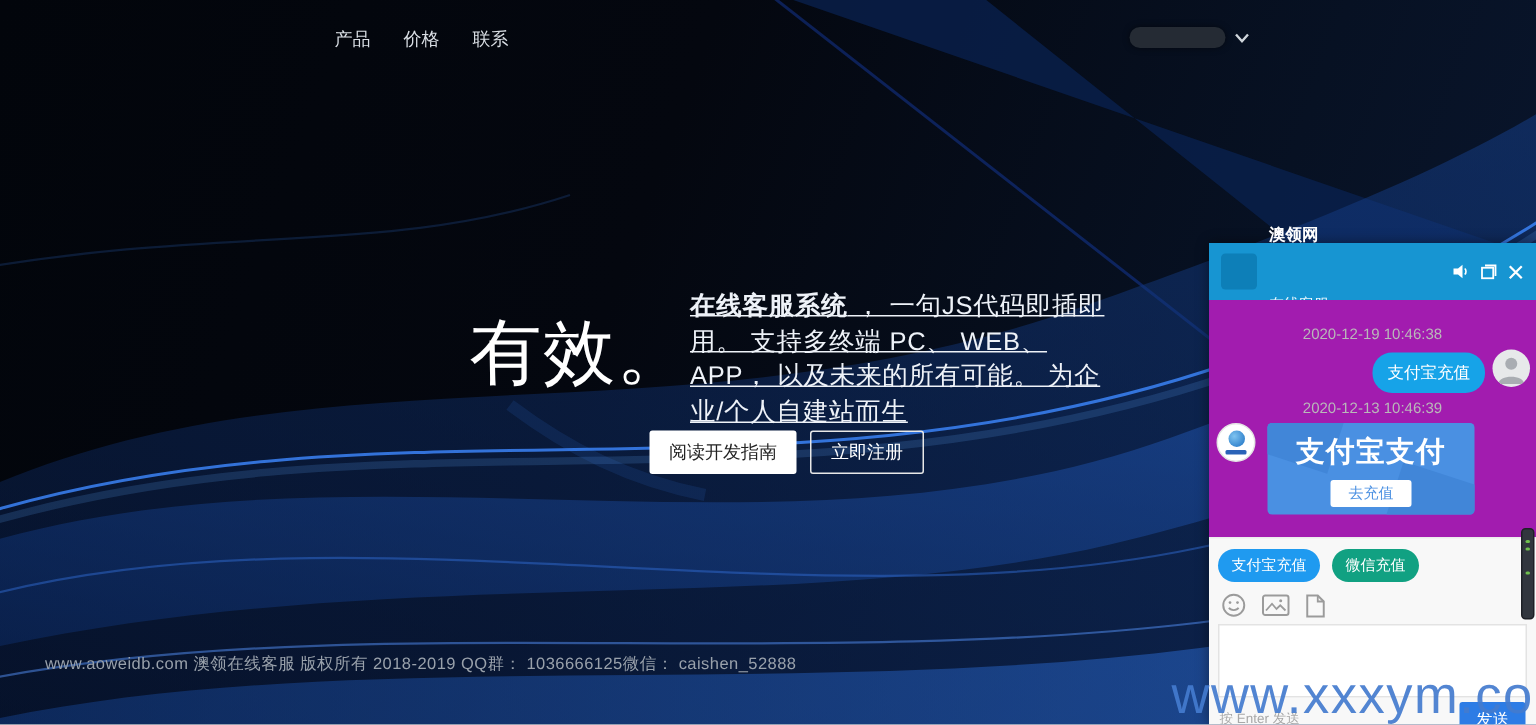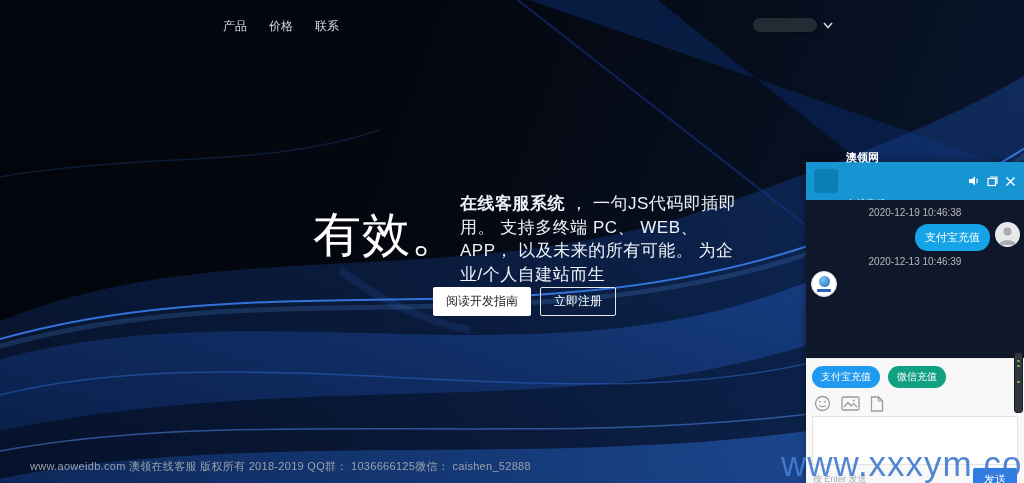--- a/index.html
+++ b/index.html
@@ -12,45 +12,45 @@
   
   .topnav { position:absolute; top:18px; left:199px; z-index:5; display:flex; gap:22px;margin-left:24px; }
   .topnav span { color:#d9dee4; font-size:12px; cursor:pointer; }
   .account { position:absolute; top:18px; left:753px; z-index:5; display:flex; align-items:center; gap:6px; cursor:pointer; }
   .account .pill { width:64px; height:14px; border-radius:7px; background:#252b34; box-shadow:0 0 4px rgba(0,0,0,.5); }
   .account svg { display:block; }
 
   
   .hero-title { position:absolute; left:313px; top:203px; z-index:5; color:#fff; font-size:48px; font-weight:300; letter-spacing:1px; }
   .hero-desc { position:absolute; left:460px; top:192px; width:292px; z-index:5; color:#eef2f8;
-               font-size:17px; line-height:23.5px; letter-spacing:.5px; }
+               font-size:17px; line-height:23.5px; letter-spacing:.5px;text-decoration:underline; }
   .hero-desc b { font-weight:bold; }
   .hero-btns { position:absolute; left:433px; top:287px; z-index:5; display:flex; gap:9px; }
   .btn-guide { background:#fff; color:#222; border:none; font-size:12px; padding:6px 13px; border-radius:2px; cursor:pointer; font-family:inherit;text-align:center; }
   .btn-register { background:transparent; color:#fff; border:1px solid #e8e8e8; font-size:12px; padding:5px 13px; border-radius:2px; cursor:pointer; font-family:inherit; }
 
   
-  .copyright { position:absolute; left:30px; top:459px; z-index:5; color:#99a1ab; font-size:11px; letter-spacing:.3px; }
+  .copyright { position:absolute; left:30px; top:435px; z-index:5; color:#99a1ab; font-size:11px; letter-spacing:.3px; }
 
   
   .watermark { position:absolute; left:781px; top:444px; z-index:60; color:rgba(67,123,206,.92);
                font-size:35px; letter-spacing:1px; white-space:nowrap; pointer-events:none; }
 
   
   .chat { position:absolute; left:806px; top:162px; width:218px; height:321px; z-index:10;
           display:flex; flex-direction:column; background:#fbfbfb; box-shadow:0 0 8px rgba(0,0,0,.45); }
   .chat-header { height:38px; background:#1795d2; display:flex; align-items:center; padding:16px 8px; flex:none;justify-content:space-between; }
   .chat-avatar { width:24px; height:24px; border-radius:3px; background:#0d7fb8; margin-right:8px; flex:none; }
   .chat-titles { flex:1; line-height:1.25; }
   .chat-title { color:#fff; font-size:11px; font-weight:bold; }
   .chat-subtitle { color:#eaf6fd; font-size:10px;margin-top:33px; }
   .chat-hicons { display:flex; align-items:center; gap:7px; }
   .chat-hicons span { display:flex; cursor:pointer; }
 
-  .chat-msgs { height:158px; background:#0f172a; overflow:hidden; flex:none; padding-top:2px; }
+  .chat-msgs { height:158px; background:#a21caf; overflow:hidden; flex:none; padding-top:13px; }
   .ts { text-align:center; color:#b9b9b9; font-size:10px; margin:5px 0 4px; }
   .row-user { display:flex; justify-content:flex-end; align-items:flex-start; padding-right:4px; gap:5px; }
   .bubble-user { background:#16a3e8; color:#fff; font-size:11px; padding:6px 10px; border-radius:13px; margin-top:2px; position:relative; }
   .bubble-user:after { content:""; position:absolute; right:-4px; top:9px; border:5px solid transparent; border-left-color:#16a3e8; }
   .avatar-user { width:25px; height:25px; border-radius:50%; background:#e7e9ea; overflow:hidden; flex:none; }
   .row-agent { display:flex; align-items:flex-start; padding-left:5px; gap:8px; }
   .avatar-agent { width:26px; height:26px; border-radius:50%; background:#fff; border:1px solid #e4e4e4;
                   display:flex; flex-direction:column; align-items:center; justify-content:center; flex:none; }
   .avatar-agent .dot { width:11px; height:11px; border-radius:50%; background:radial-gradient(circle at 35% 35%,#7ec3f0,#1b6fc2); }
   .avatar-agent .bar { width:14px; height:3px; margin-top:2px; background:#2a63b8; border-radius:1px; }
@@ -176,20 +176,24 @@
               <path d="M4 23 C4 16.5 21 16.5 21 23 Z" fill="#a9adb2"></path>
             </svg>
         </div>
       </div>
       <div class="ts">2020-12-13 10:46:39</div>
       <div class="row-agent">
         <div class="avatar-agent">
           <div class="dot"></div>
           <div class="bar"></div>
         </div>
+        <div class="pay-card">
+          <div class="pay-card-title">支付宝支付</div>
+          <button class="pay-card-btn">去充值</button>
+        </div>
       </div>
     </div>
 
     <div class="chat-footer">
       <div class="quick-row">
         <button class="qpill blue">支付宝充值</button>
         <button class="qpill green">微信充值</button>
       </div>
       <div class="tool-row">
         <span>

